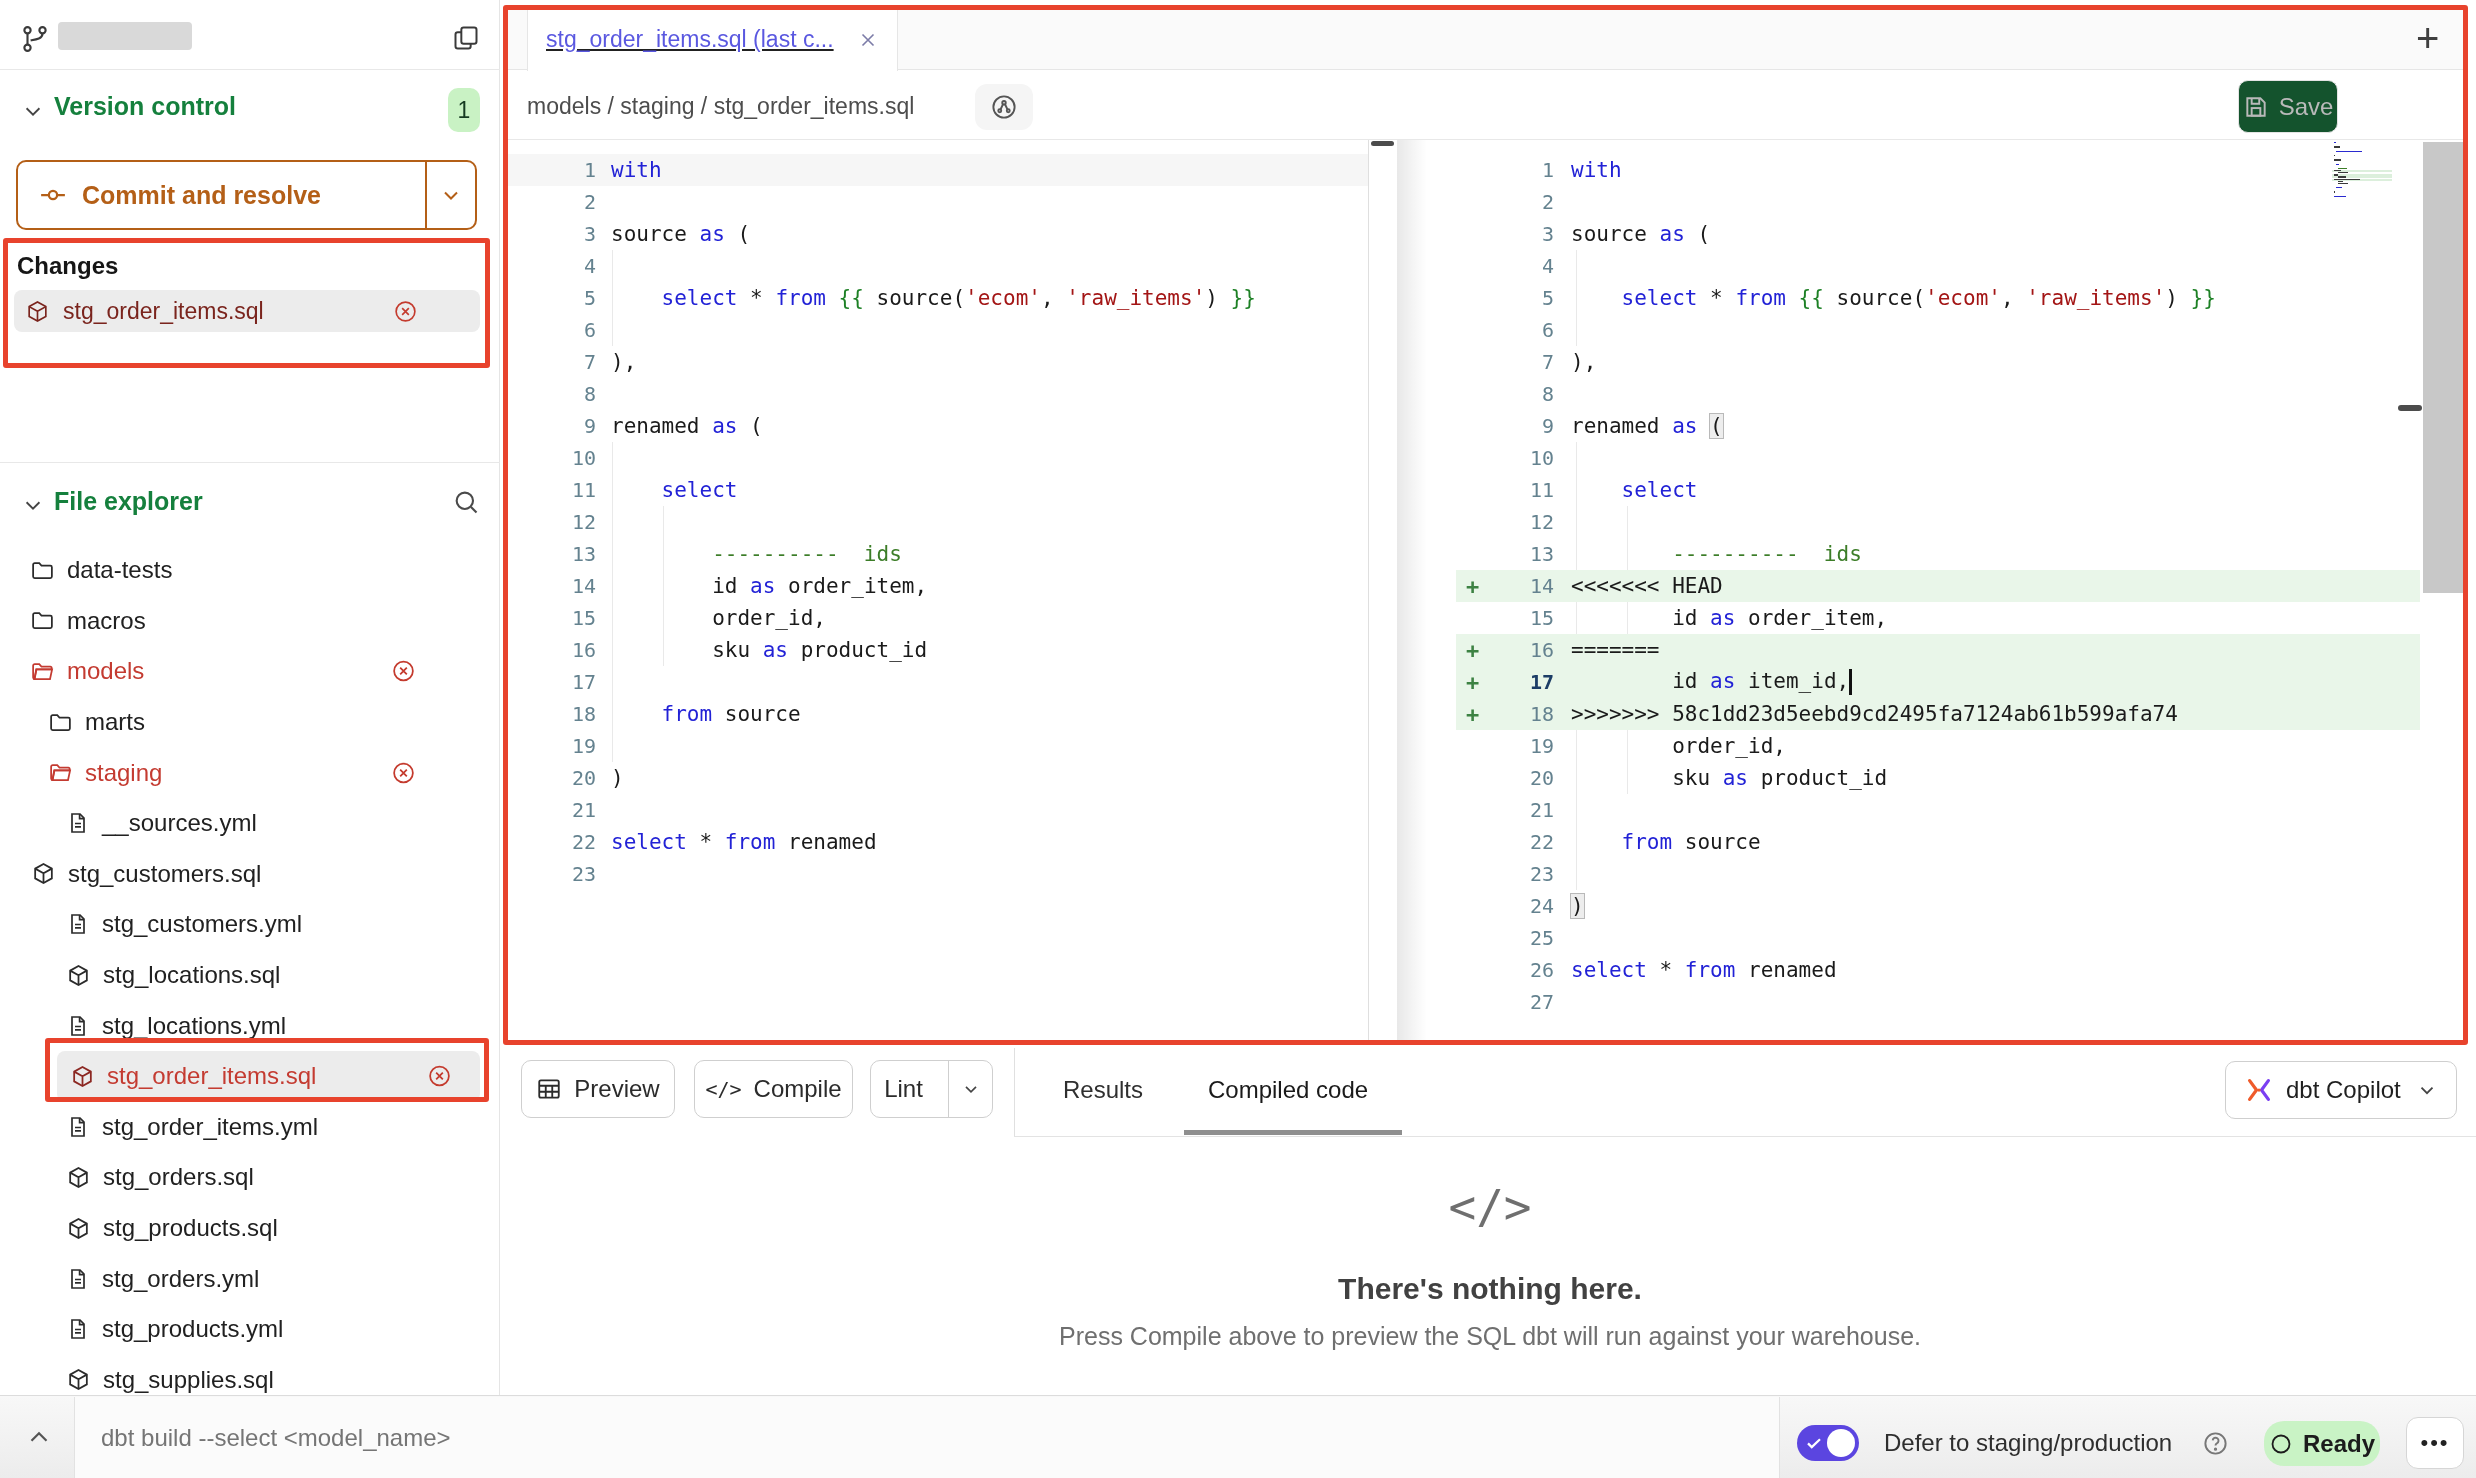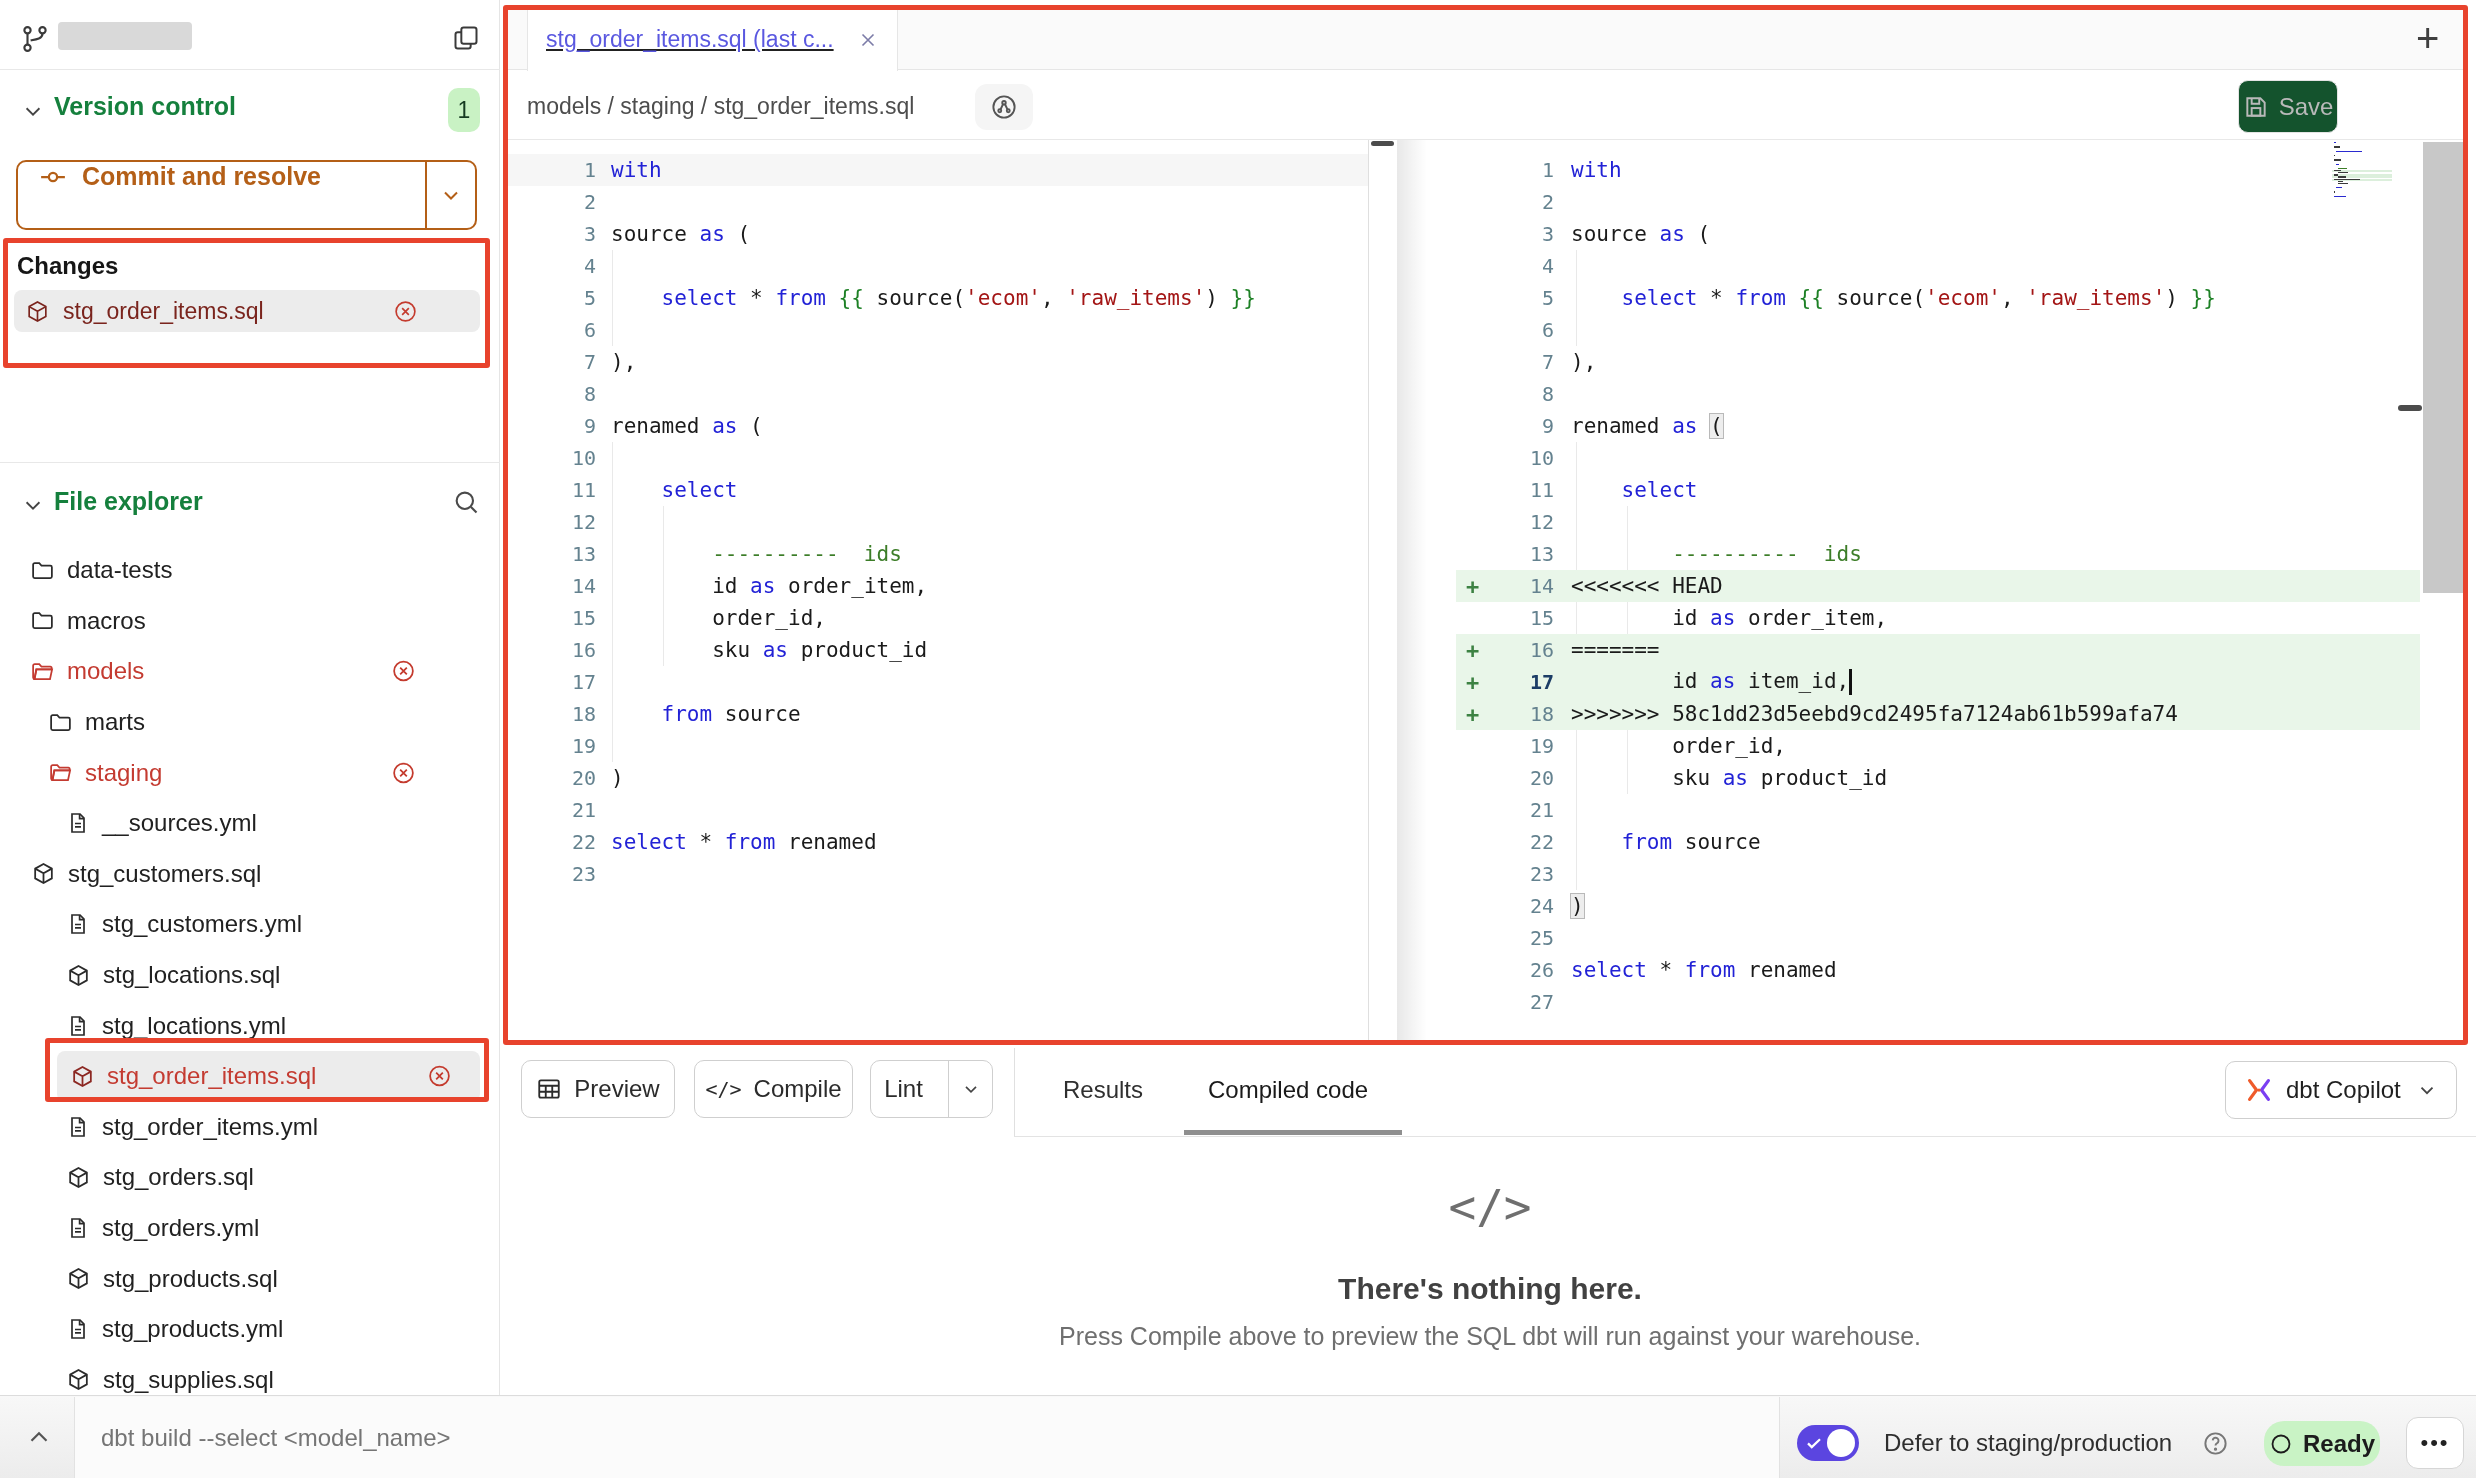--- a/index.html
+++ b/index.html
@@ -11,21 +11,21 @@
   svg { display:block; }
 
   
   #sidebar { position:absolute; left:0; top:0; width:500px; height:1395px; border-right:1px solid #e5e5e5; background:#fff; }
   .side-divider { position:absolute; left:0; width:500px; height:1px; background:#e8e8e8; }
   .section-title { font-size:25px; font-weight:bold; color:#15803d; }
   .badge { position:absolute; left:448px; top:88px; width:32px; height:44px; background:#c9f2c4; border-radius:10px;
            display:flex; align-items:center; justify-content:center; font-size:23px; color:#163b22; }
   #commit-btn { position:absolute; left:16px; top:160px; width:461px; height:70px; border:2px solid #b45f17; border-radius:10px;
                 background:#fff; display:flex; align-items:center; }
-  #commit-btn .main { flex:1; display:flex; align-items:flex-start; gap:14px; padding-left:20px; height:100%; cursor:pointer; }
+  #commit-btn .main { flex:1; display:flex; align-items:center; gap:14px; padding-left:20px; height:100%; cursor:pointer; }
   #commit-btn .label { font-size:25px; font-weight:600; color:#b45f17; }
   #commit-btn .split { width:50px; height:100%; border-left:2px solid #b45f17; display:flex; align-items:center; justify-content:center; cursor:pointer; }
   .changes-label { position:absolute; left:17px; top:252px; font-size:24px; font-weight:bold; color:#161616; }
   .changes-pill { position:absolute; left:14px; top:290px; width:466px; height:42px; background:#ececec; border-radius:8px;
                   display:flex; align-items:center; padding-left:11px; gap:13px; }
   .changes-pill .fname { font-size:23px; font-weight:500; color:#7a241d; }
   .pill-x { position:absolute; right:62px; }
 
   
   #file-tree { position:absolute; left:0; top:545px; width:500px; height:850px; overflow:hidden; }
@@ -316,35 +316,35 @@
           <span>
             <svg width="25" height="25" viewBox="0 0 24 24" fill="none" stroke="#2b2b2b" stroke-width="1.7">
               <path d="M12 2.8l8 4.5v9.4l-8 4.5-8-4.5V7.3z"></path>
               <path d="M4 7.3l8 4.5 8-4.5M12 11.8V21"></path>
             </svg>
           </span>
           <span>stg_orders.sql</span>
         </div>
         <div class="tree-row" style="padding-left: 66px;">
           <span>
+            <svg width="25" height="25" viewBox="0 0 24 24" fill="none" stroke="#2b2b2b" stroke-width="1.7">
+              <path d="M12 2.8l8 4.5v9.4l-8 4.5-8-4.5V7.3z"></path>
+              <path d="M4 7.3l8 4.5 8-4.5M12 11.8V21"></path>
+            </svg>
+          </span>
+          <span>stg_products.sql</span>
+        </div>
+        <div class="tree-row" style="padding-left: 66px;">
+          <span>
             <svg width="24" height="24" viewBox="0 0 24 24" fill="none" stroke="#2b2b2b" stroke-width="1.7">
               <path d="M6 3h8l4 4.2V21H6z"></path>
               <path d="M13.6 3v4.6H18M9 12.5h6M9 15.8h6"></path>
             </svg>
           </span>
           <span>stg_orders.yml</span>
-        </div>
-        <div class="tree-row" style="padding-left: 66px;">
-          <span>
-            <svg width="25" height="25" viewBox="0 0 24 24" fill="none" stroke="#2b2b2b" stroke-width="1.7">
-              <path d="M12 2.8l8 4.5v9.4l-8 4.5-8-4.5V7.3z"></path>
-              <path d="M4 7.3l8 4.5 8-4.5M12 11.8V21"></path>
-            </svg>
-          </span>
-          <span>stg_products.sql</span>
         </div>
         <div class="tree-row" style="padding-left: 66px;">
           <span>
             <svg width="24" height="24" viewBox="0 0 24 24" fill="none" stroke="#2b2b2b" stroke-width="1.7">
               <path d="M6 3h8l4 4.2V21H6z"></path>
               <path d="M13.6 3v4.6H18M9 12.5h6M9 15.8h6"></path>
             </svg>
           </span>
           <span>stg_products.yml</span>
         </div>

